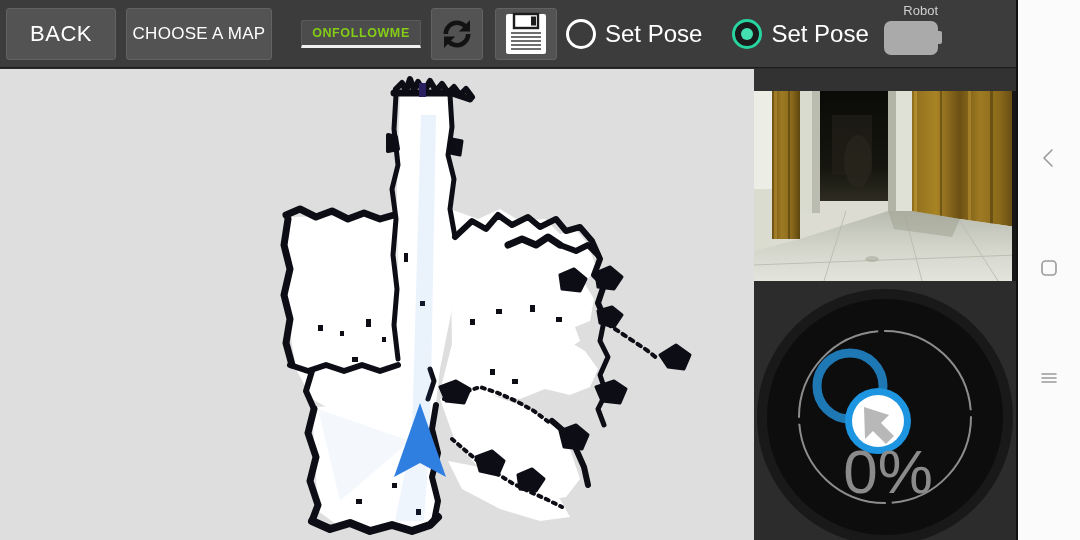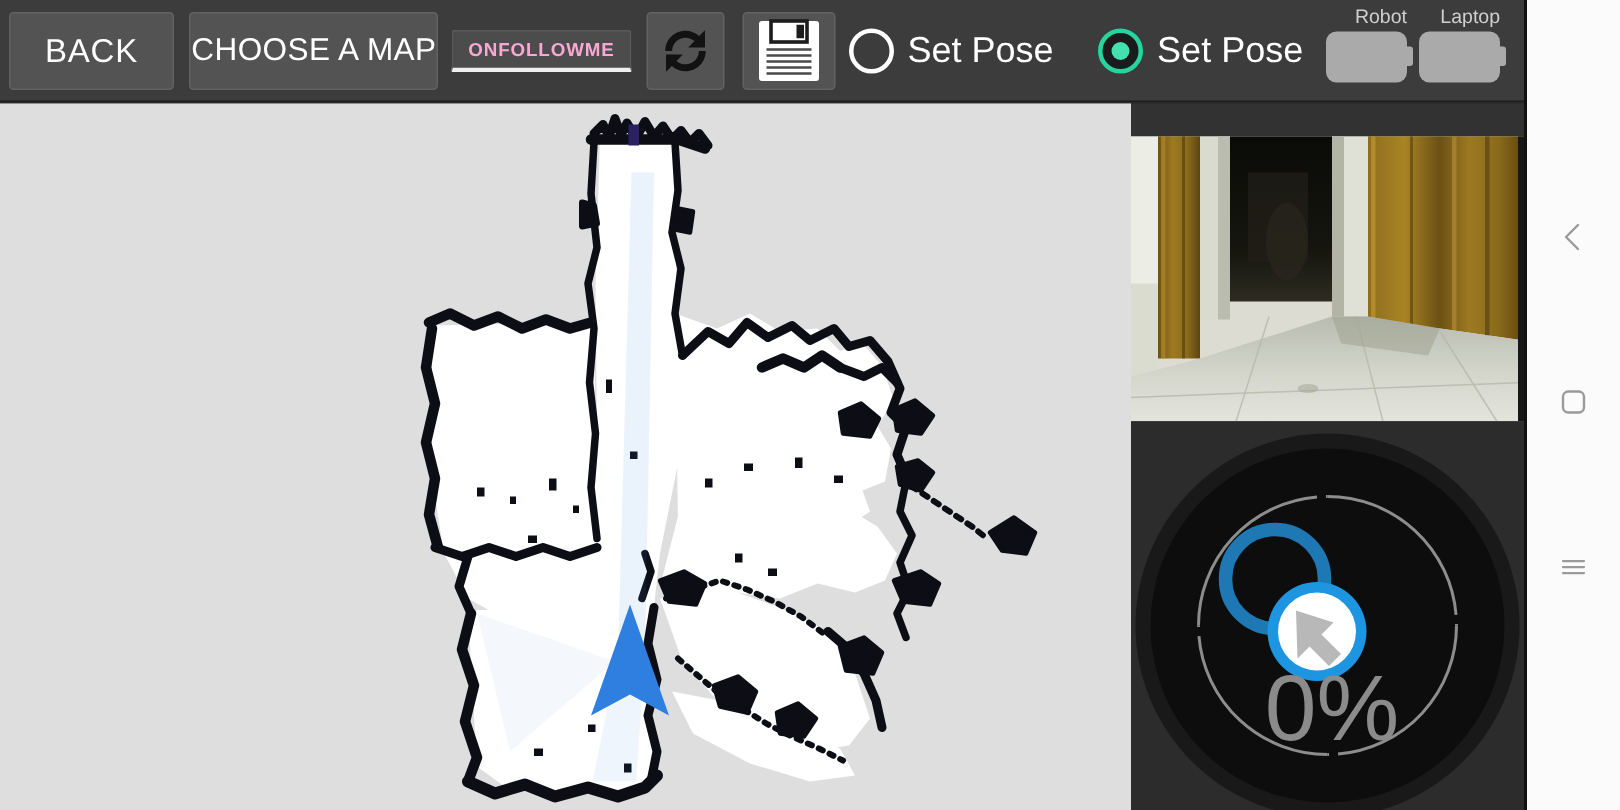--- a/index.html
+++ b/index.html
@@ -52,32 +52,32 @@
     border-radius: 3px;
     color: #ffffff;
     display: flex;
     align-items: center;
     justify-content: center;
     box-sizing: border-box;
     cursor: pointer;
     user-select: none;
   }
   #btn-back { left: 6px; width: 110px; font-size: 22px; letter-spacing: .5px; }
-  #btn-choose-map { left: 126px; width: 166px; font-size: 21px; letter-spacing: .3px; justify-content: flex-end; }
+  #btn-choose-map { left: 126px; width: 146px; font-size: 17px; letter-spacing: .3px; }
 
   #map-name-field {
     position: absolute;
     left: 301px; top: 20px;
     width: 120px; height: 28px;
     background: #4c4c4c;
     border: 1px solid #5a5a5a;
     border-bottom: 3px solid #f0f0f0;
     border-radius: 2px 2px 0 0;
     box-sizing: border-box;
-    color: #f9a8d4;
+    color: #84cc16;
     font-size: 12.5px;
     font-weight: bold;
     letter-spacing: .6px;
     display: flex;
     align-items: center;
     justify-content: center;
     cursor: text;
   }
 
   #btn-refresh { left: 431px; width: 52px; }
@@ -273,24 +273,20 @@
           <span class="radio-mark on"></span>
           <span class="radio-label">Set Pose</span>
         </div>
       </div>
 
       <div class="battery-group" id="battery-robot">
         <span class="battery-label">Robot</span>
         <span class="battery-icon"></span>
       </div>
 
-      <div class="battery-group" id="battery-laptop">
-        <span class="battery-label">Laptop</span>
-        <span class="battery-icon"></span>
-      </div>
 
     </div>
 
     <div id="map-panel">
       <svg id="map-svg" width="754" height="471" viewBox="0 0 754 471">
         <rect x="0" y="0" width="754" height="471" fill="#dedede"></rect>
 
         <g fill="#ffffff">
 
           <path d="M400 22 L449 22 L451 120 L455 180 L452 240 L440 300 L434 352 L430 400 L425 440 L398 440 L395 380 L396 300 L398 220 L397 120 Z"></path>

